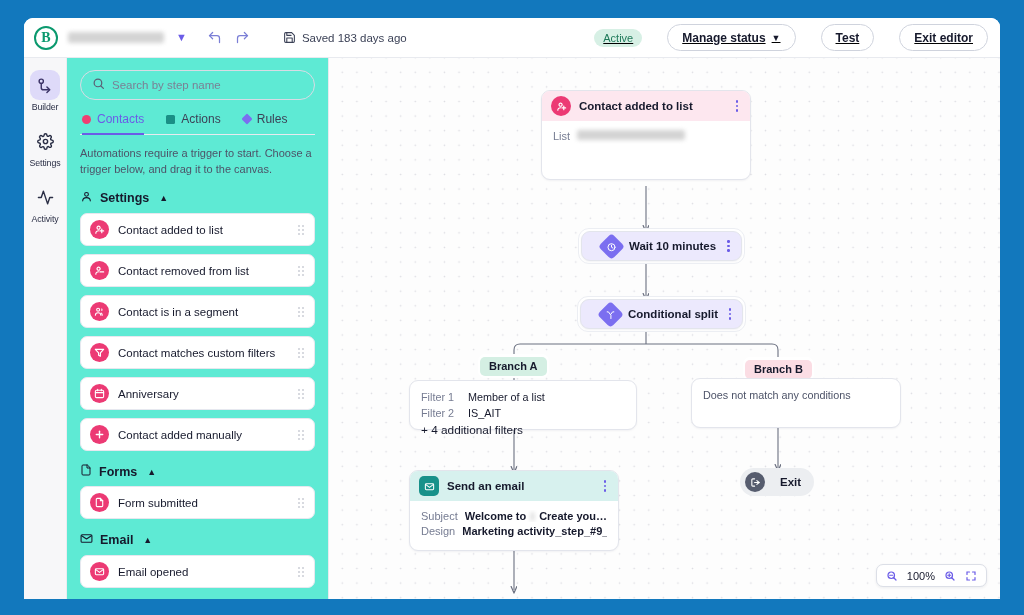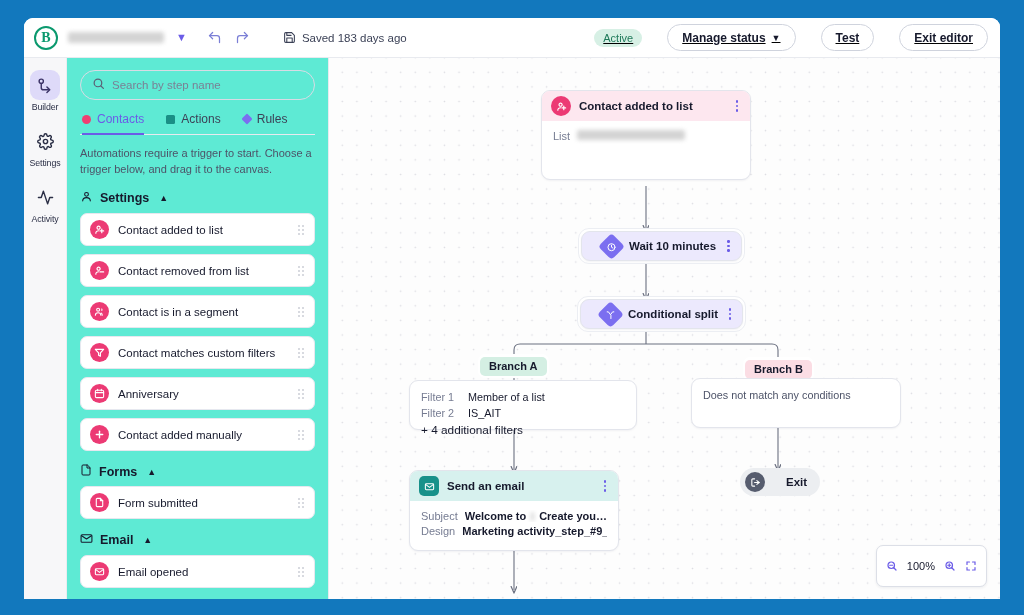--- a/index.html
+++ b/index.html
@@ -320,36 +320,36 @@
   .f-key { color: #767c92; flex: 0 0 38px; }
   .f-val { color: #16192c; }
   .f-more { font-size: 11.8px; color: #16192c; margin-top: 3px; }
   .empty-text { font-size: 10.8px; color: #4d5368; }
 
   .exit-pill {
     background: #eceef1;
     border-radius: 16px;
     height: 28px;
     display: inline-flex; align-items: center;
-    gap: 21px;
+    gap: 15px;
     padding: 0 13px 0 5px;
   }
   .exit-ico {
     width: 20px; height: 20px; border-radius: 50%;
     background: #565c6e; color: #fff;
     display: flex; align-items: center; justify-content: center;
   }
   .exit-label { font-size: 11.5px; color: #16192c; font-weight: bold; }
 
   svg.wires { position: absolute; inset: 0; width: 100%; height: 100%; pointer-events: none; }
 
   .zoom-ctl {
     position: absolute;
     right: 13px; bottom: 12px;
-    height: 42px;
+    height: 23px;
     background: #fff;
     border: 1px solid #dcdfe7;
     border-radius: 7px;
     display: flex; align-items: center;
     padding: 0 9px;
     gap: 9px;
     box-shadow: 0 1px 3px rgba(20,25,60,.07);
   }
   .zoom-ctl .zlabel { font-size: 11px; color: #16192c; }
   .zico { color: #6b5ce7; display: flex; align-items: center; }

